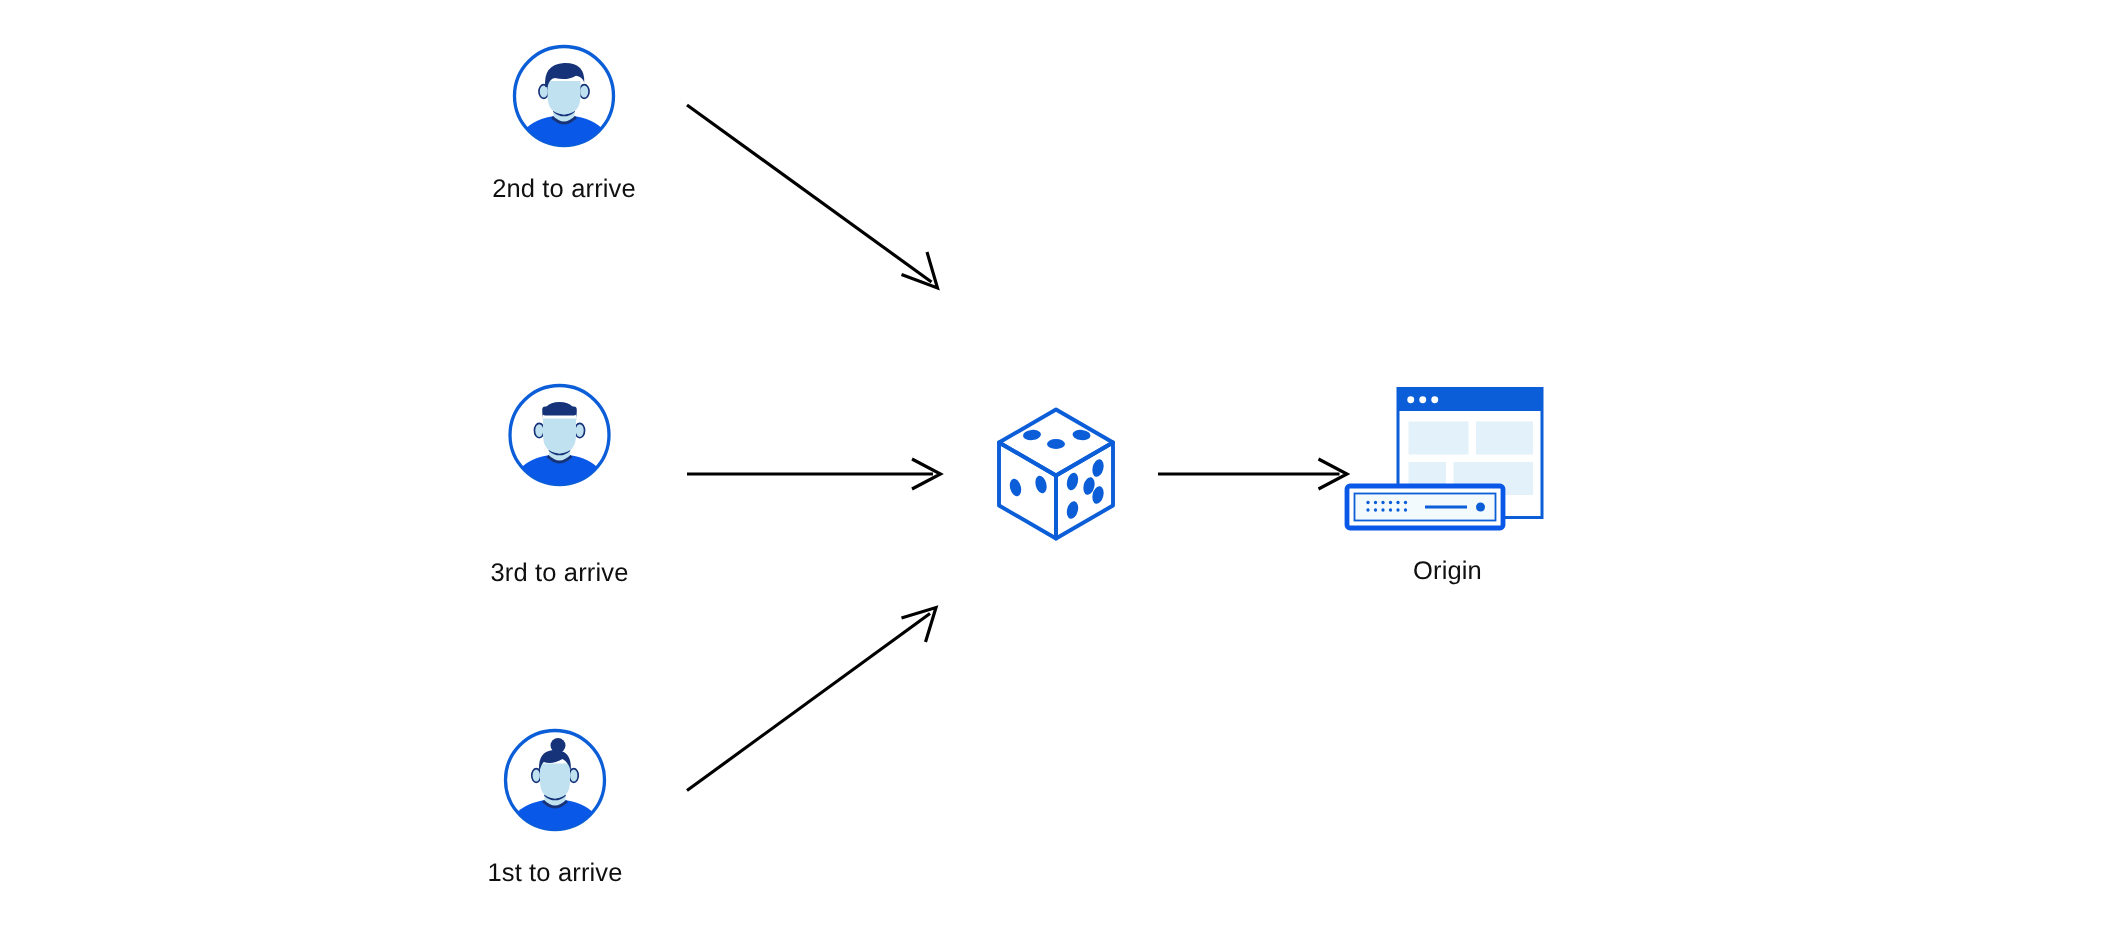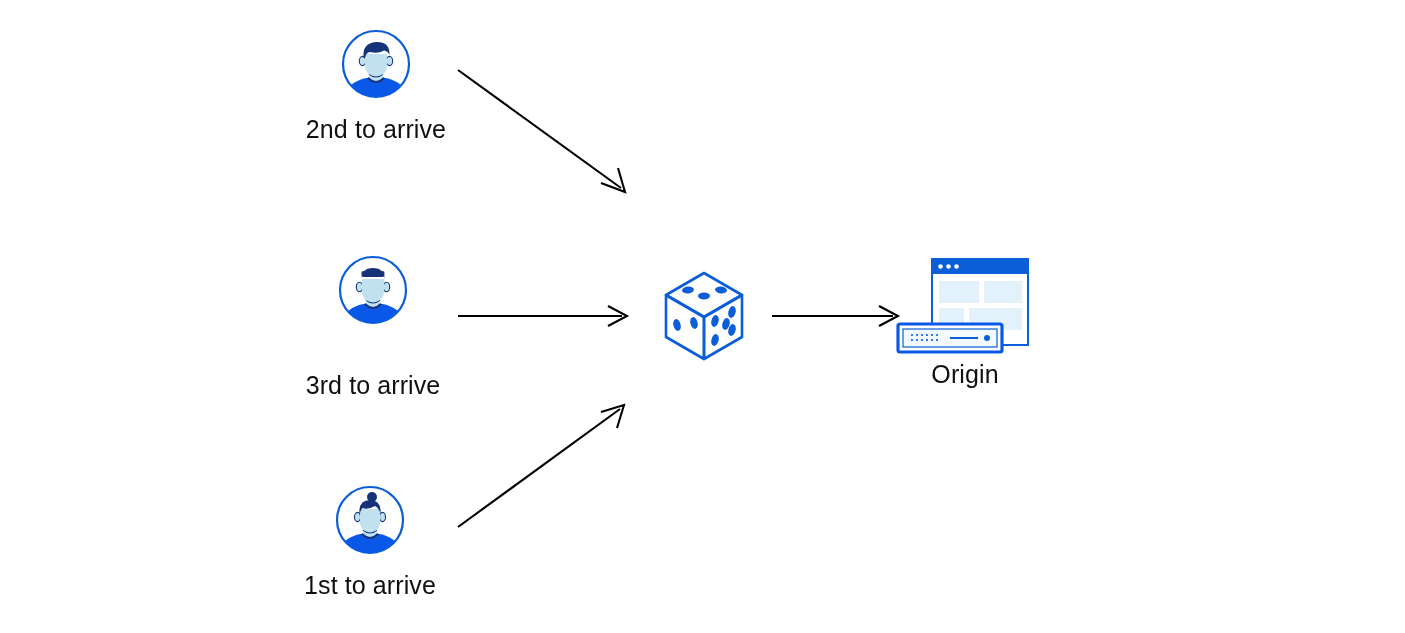--- a/index.html
+++ b/index.html
@@ -21,28 +21,28 @@
     background: #ffffff;
   }
   .node {
     position: absolute;
     display: flex;
     flex-direction: column;
     align-items: center;
   }
   .avatar-node { width: 160px; }
   .node-label {
-    font-size: 25px;
+    font-size: 17px;
     color: #101010;
     white-space: nowrap;
     letter-spacing: 0.1px;
     line-height: 1;
   }
   .avatar-label { margin-top: 17px; }
-  .origin-label { margin-top: 1px; }
+  .origin-label { margin-top: 11px; }
   svg { display: block; }
   .arrow-layer {
     position: absolute;
     left: 0;
     top: 0;
     width: 1405px;
     height: 633px;
     pointer-events: none;
   }
   .arrow-line {

